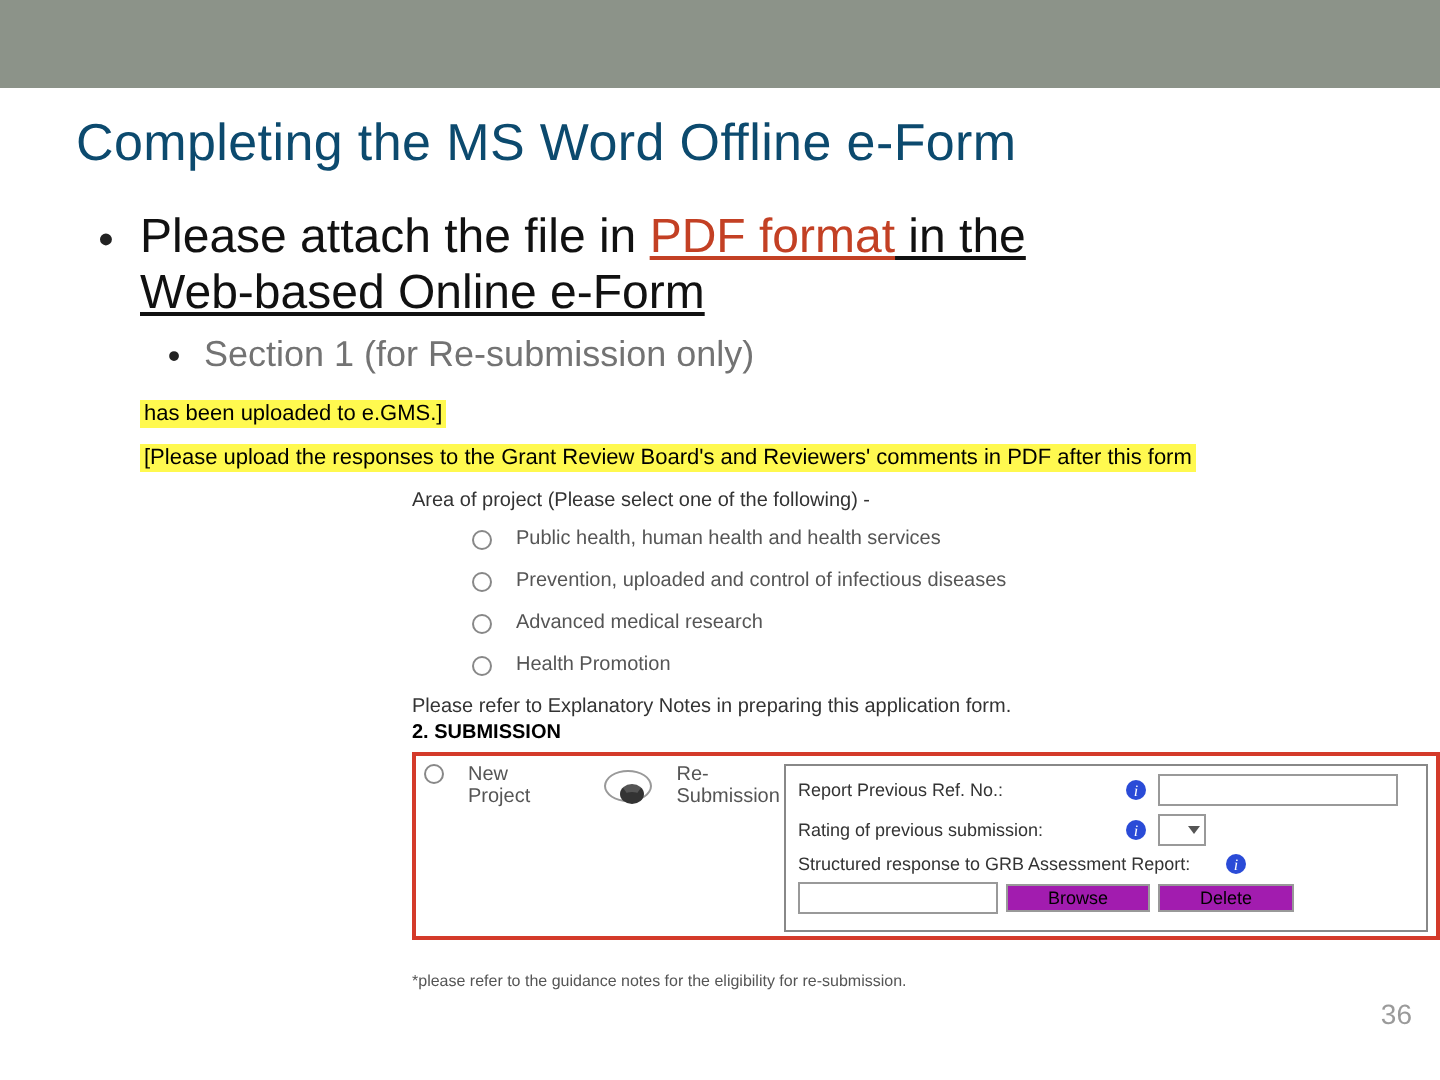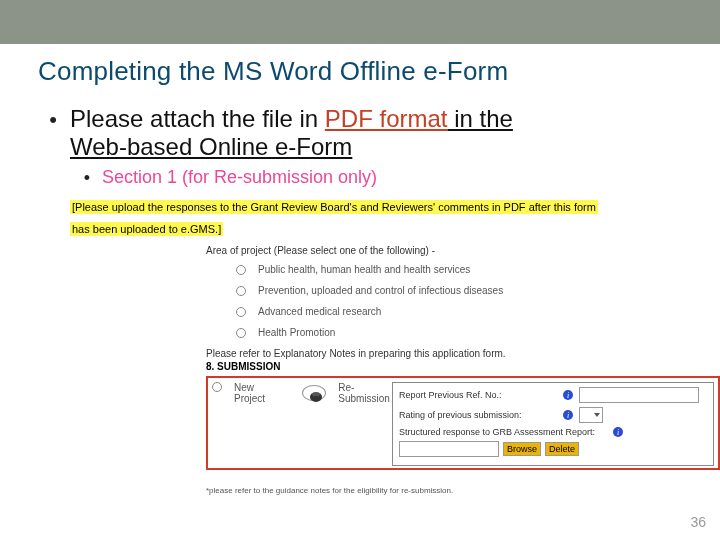--- a/index.html
+++ b/index.html
@@ -7,21 +7,21 @@
   .topbar{height:44px;background:#8c9389}
   .title{font-size:26px;color:#0c4a6e;padding:12px 1px 0 38px;letter-spacing:.2px}
   .body{padding:18px 0 0 36px}
   .b1{display:flex;align-items:flex-start;margin-bottom:2px}
   .dot{font-size:22px;color:#222;width:34px;text-align:center;line-height:30px}
   .b1 .txt{font-size:24px;color:#111}
   .b1 .txt .red{color:#c34024}
   .b1 .txt .und{text-decoration:underline}
   .b2{display:flex;align-items:flex-start;margin:6px 0 8px 36px}
   .b2 .dot{font-size:18px;width:30px;line-height:22px}
-  .b2 .txt{font-size:18px;color:#ec4899}
+  .b2 .txt{font-size:18px;color:#737373}
   .hl{background:#fff94f;display:inline;font-size:11px;color:#000;padding:1px 2px;line-height:20px}
   .hl-row{margin:0 0 2px 34px}
   .form{margin:6px 0 16px 170px;font-size:10px;color:#555}
   .form-head{font-size:10px;color:#333;margin-bottom:8px}
   .opt{display:flex;align-items:center;margin:0 0 10px 30px}
   .rad{width:10px;height:10px;border:1px solid #888;border-radius:50%;margin-right:12px;flex-shrink:0}
   .rad.sel::after{content:"";display:block;width:6px;height:6px;background:#333;border-radius:50%;margin:1px}
   .sect-note{font-size:10px;color:#333;margin:6px 0 2px 0}
   .sect-h{font-weight:bold;font-size:10px;color:#000;margin-bottom:4px}
   .subbox{border:2px solid #d43a2a;padding:4px 4px 2px 4px;display:flex}
@@ -29,24 +29,24 @@
   .np{display:flex;align-items:flex-start;margin-right:18px}
   .rs{display:flex;align-items:center}
   .rcol{flex:1;border:1px solid #888;border-left:1px solid #888;padding:4px 6px}
   .rrow{display:flex;align-items:center;margin-bottom:4px;font-size:9px;color:#333}
   .rrow .lbl{flex:0 0 160px}
   .info{display:inline-flex;width:10px;height:10px;border-radius:50%;background:#2a4bd7;color:#fff;font-size:8px;align-items:center;justify-content:center;margin-left:4px;font-style:italic;font-family:serif}
   .inp{border:1px solid #999;height:16px;background:#fff}
   .inp.w1{width:120px;margin-left:6px}
   .sel{border:1px solid #999;height:16px;width:24px;background:#fff;position:relative;margin-left:6px}
   .sel::after{content:"";position:absolute;right:2px;top:5px;border-left:3px solid transparent;border-right:3px solid transparent;border-top:4px solid #555}
-  .btn{border:1px solid #999;background:#eab308;font-size:9px;padding:1px 3px;margin-left:4px}
+  .btn{border:1px solid #999;background:#a21caf;font-size:9px;padding:1px 20px;margin-left:4px}
   .inp.w2{width:100px}
   .foot{font-size:8px;color:#555;margin:4px 0 0 170px}
-  .pagenum{position:absolute;right:14px;bottom:10px;font-size:14px;color:#9a9a9a}
+  .pagenum{position:absolute;right:14px;bottom:25px;font-size:14px;color:#9a9a9a}
 </style>
 </head>
 <body>
 
 <div class="topbar"></div>
 
 <div class="title">Completing the MS Word Offline e-Form</div>
 
 <div class="body">
   <div class="b1">
@@ -55,22 +55,22 @@
       <span>Please attach the file in </span><span class="red und">PDF format</span><span class="und"> in the</span><br>
       <span class="und">Web-based Online e-Form</span>
     </div>
   </div>
 
   <div class="b2">
     <div class="dot">•</div>
     <div class="txt">Section 1 (for Re-submission only)</div>
   </div>
 
+  <div class="hl-row"><span class="hl">has been uploaded to e.GMS.]</span></div>
   <div class="hl-row"><span class="hl">[Please upload the responses to the Grant Review Board's and Reviewers' comments in PDF after this form</span></div>
-  <div class="hl-row"><span class="hl">has been uploaded to e.GMS.]</span></div>
 
   <div class="form">
     <div class="form-head">Area of project (Please select one of the following) -</div>
     <div class="opt">
         <div class="rad"></div>
         <span>Public health, human health and health services</span>
       </div>
     <div class="opt">
         <div class="rad"></div>
         <span>Prevention, uploaded and control of infectious diseases</span>
@@ -78,21 +78,21 @@
     <div class="opt">
         <div class="rad"></div>
         <span>Advanced medical research</span>
       </div>
     <div class="opt">
         <div class="rad"></div>
         <span>Health Promotion</span>
       </div>
 
     <div class="sect-note">Please refer to Explanatory Notes in preparing this application form.</div>
-    <div class="sect-h">8. SUBMISSION</div>
+    <div class="sect-h">2. SUBMISSION</div>
 
     <div class="subbox">
       <div class="leftopts">
         <div class="np">
           <div class="rad"></div>
           <span>New Project</span>
         </div>
         <div class="rs">
           <div class="rad sel"></div>
           <span>Re-Submission</span>

